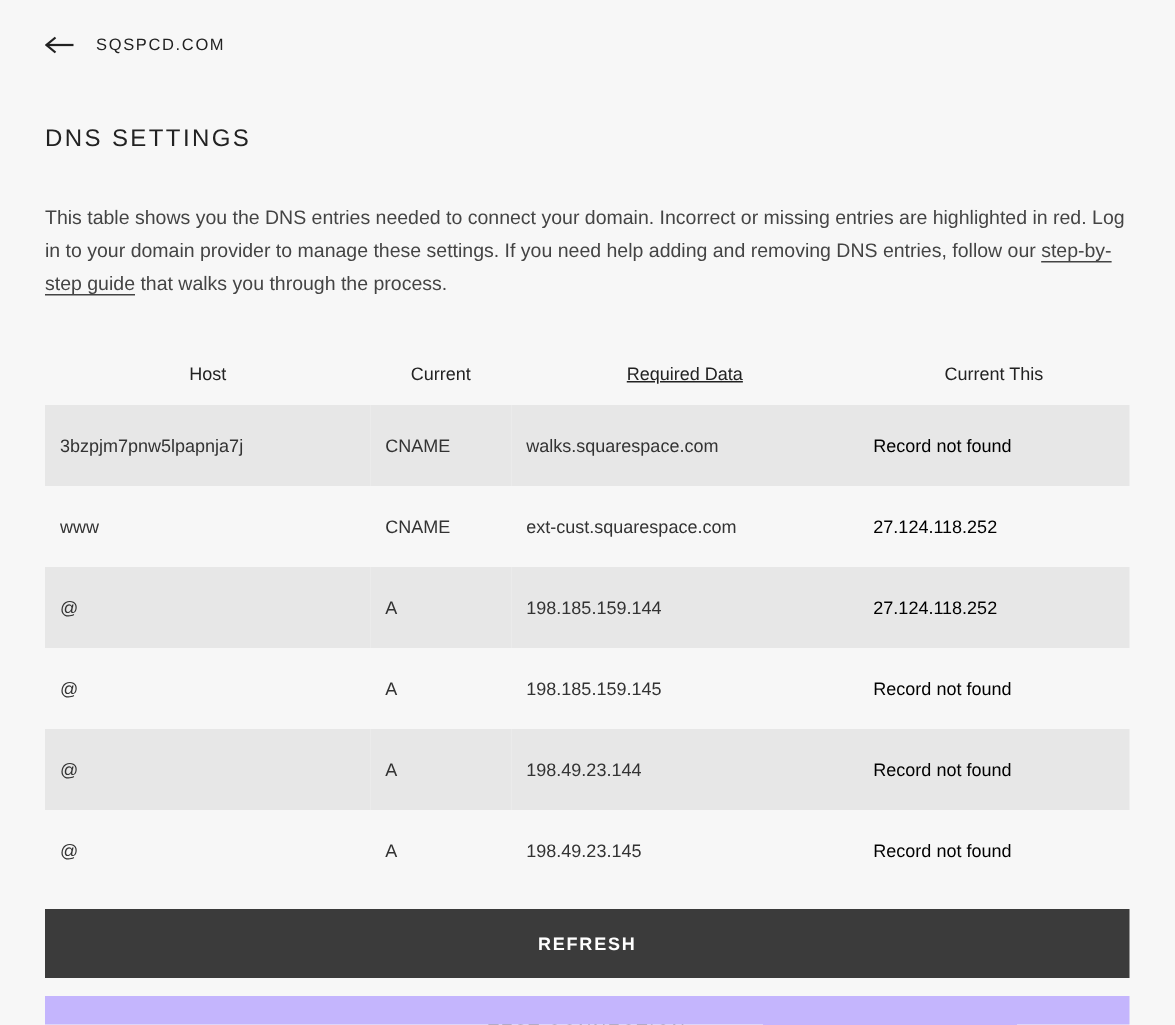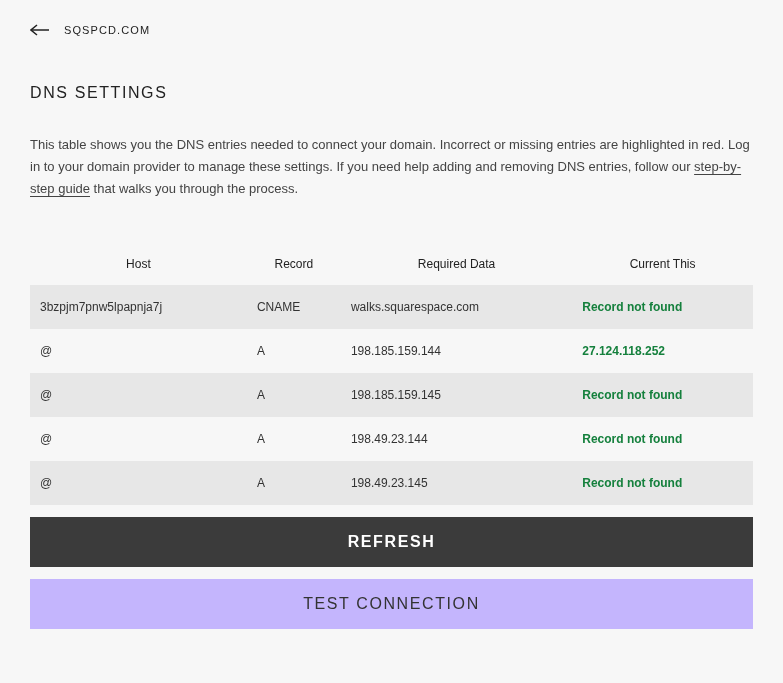--- a/index.html
+++ b/index.html
@@ -47,21 +47,21 @@
       letter-spacing: 0.1em;
       font-weight: 500;
       margin-top: 24px;
       margin-bottom: 32px;
       color: #222;
     }
     .description {
       font-size: 13px;
       line-height: 1.7;
       color: #444;
-      margin-bottom: 43px;
+      margin-bottom: 28px;
     }
     .description a {
       color: #444;
       text-decoration: underline;
       text-underline-offset: 3px;
       cursor: pointer;
     }
     .dns-table {
       width: 100%;
       border-collapse: collapse;
@@ -79,39 +79,39 @@
     .dns-table tbody tr {
       height: 44px;
     }
     .dns-table tbody tr:nth-child(odd) {
       background: #e7e7e7;
     }
     .dns-table tbody tr:nth-child(even) {
       background: #f7f7f7;
     }
     .dns-table td {
-      padding: 5px 10px;
+      padding: 20px 10px;
       color: #333;
     }
     .dns-table td.current-error {
-      color: #15803d;
-      font-weight: 700;
+      color: #000000;
+      font-weight: 400;
     }
     .col-host { width: 30%; }
     .col-record { width: 13%; }
-    .col-required { width: 32%; }
+    .col-required { width: 32%; text-decoration: underline; }
     .col-current { width: 25%; }
     .buttons {
       margin-top: 12px;
     }
     .btn {
       width: 100%;
       padding: 16px;
       border: none;
-      font-size: 16px;
+      font-size: 12px;
       letter-spacing: 0.1em;
       font-weight: 600;
       text-align: center;
       cursor: pointer;
       font-family: inherit;
     }
     .btn-primary {
       background: #3b3b3b;
       color: #fff;
     }
@@ -139,33 +139,39 @@
   <h1 class="page-title">DNS SETTINGS</h1>
 
   <p class="description">
     <span>This table shows you the DNS entries needed to connect your domain. Incorrect or missing entries are highlighted in red. Log in to your domain provider to manage these settings. If you need help adding and removing DNS entries, follow our </span><a>step-by-step guide</a><span> that walks you through the process.</span>
   </p>
 
   <table class="dns-table">
     <thead>
       <tr>
         <th class="col-host">Host</th>
-        <th class="col-record">Record</th>
+        <th class="col-record">Current</th>
         <th class="col-required">Required Data</th>
         <th class="col-current">Current This</th>
       </tr>
     </thead>
     <tbody id="dns-rows">
     <tr>
           <td>3bzpjm7pnw5lpapnja7j</td>
           <td>CNAME</td>
           <td>walks.squarespace.com</td>
           <td class="current-error">Record not found</td>
         </tr>
         <tr>
+          <td>www</td>
+          <td>CNAME</td>
+          <td>ext-cust.squarespace.com</td>
+          <td class="current-error">27.124.118.252</td>
+        </tr>
+        <tr>
           <td>@</td>
           <td>A</td>
           <td>198.185.159.144</td>
           <td class="current-error">27.124.118.252</td>
         </tr>
         <tr>
           <td>@</td>
           <td>A</td>
           <td>198.185.159.145</td>
           <td class="current-error">Record not found</td>

